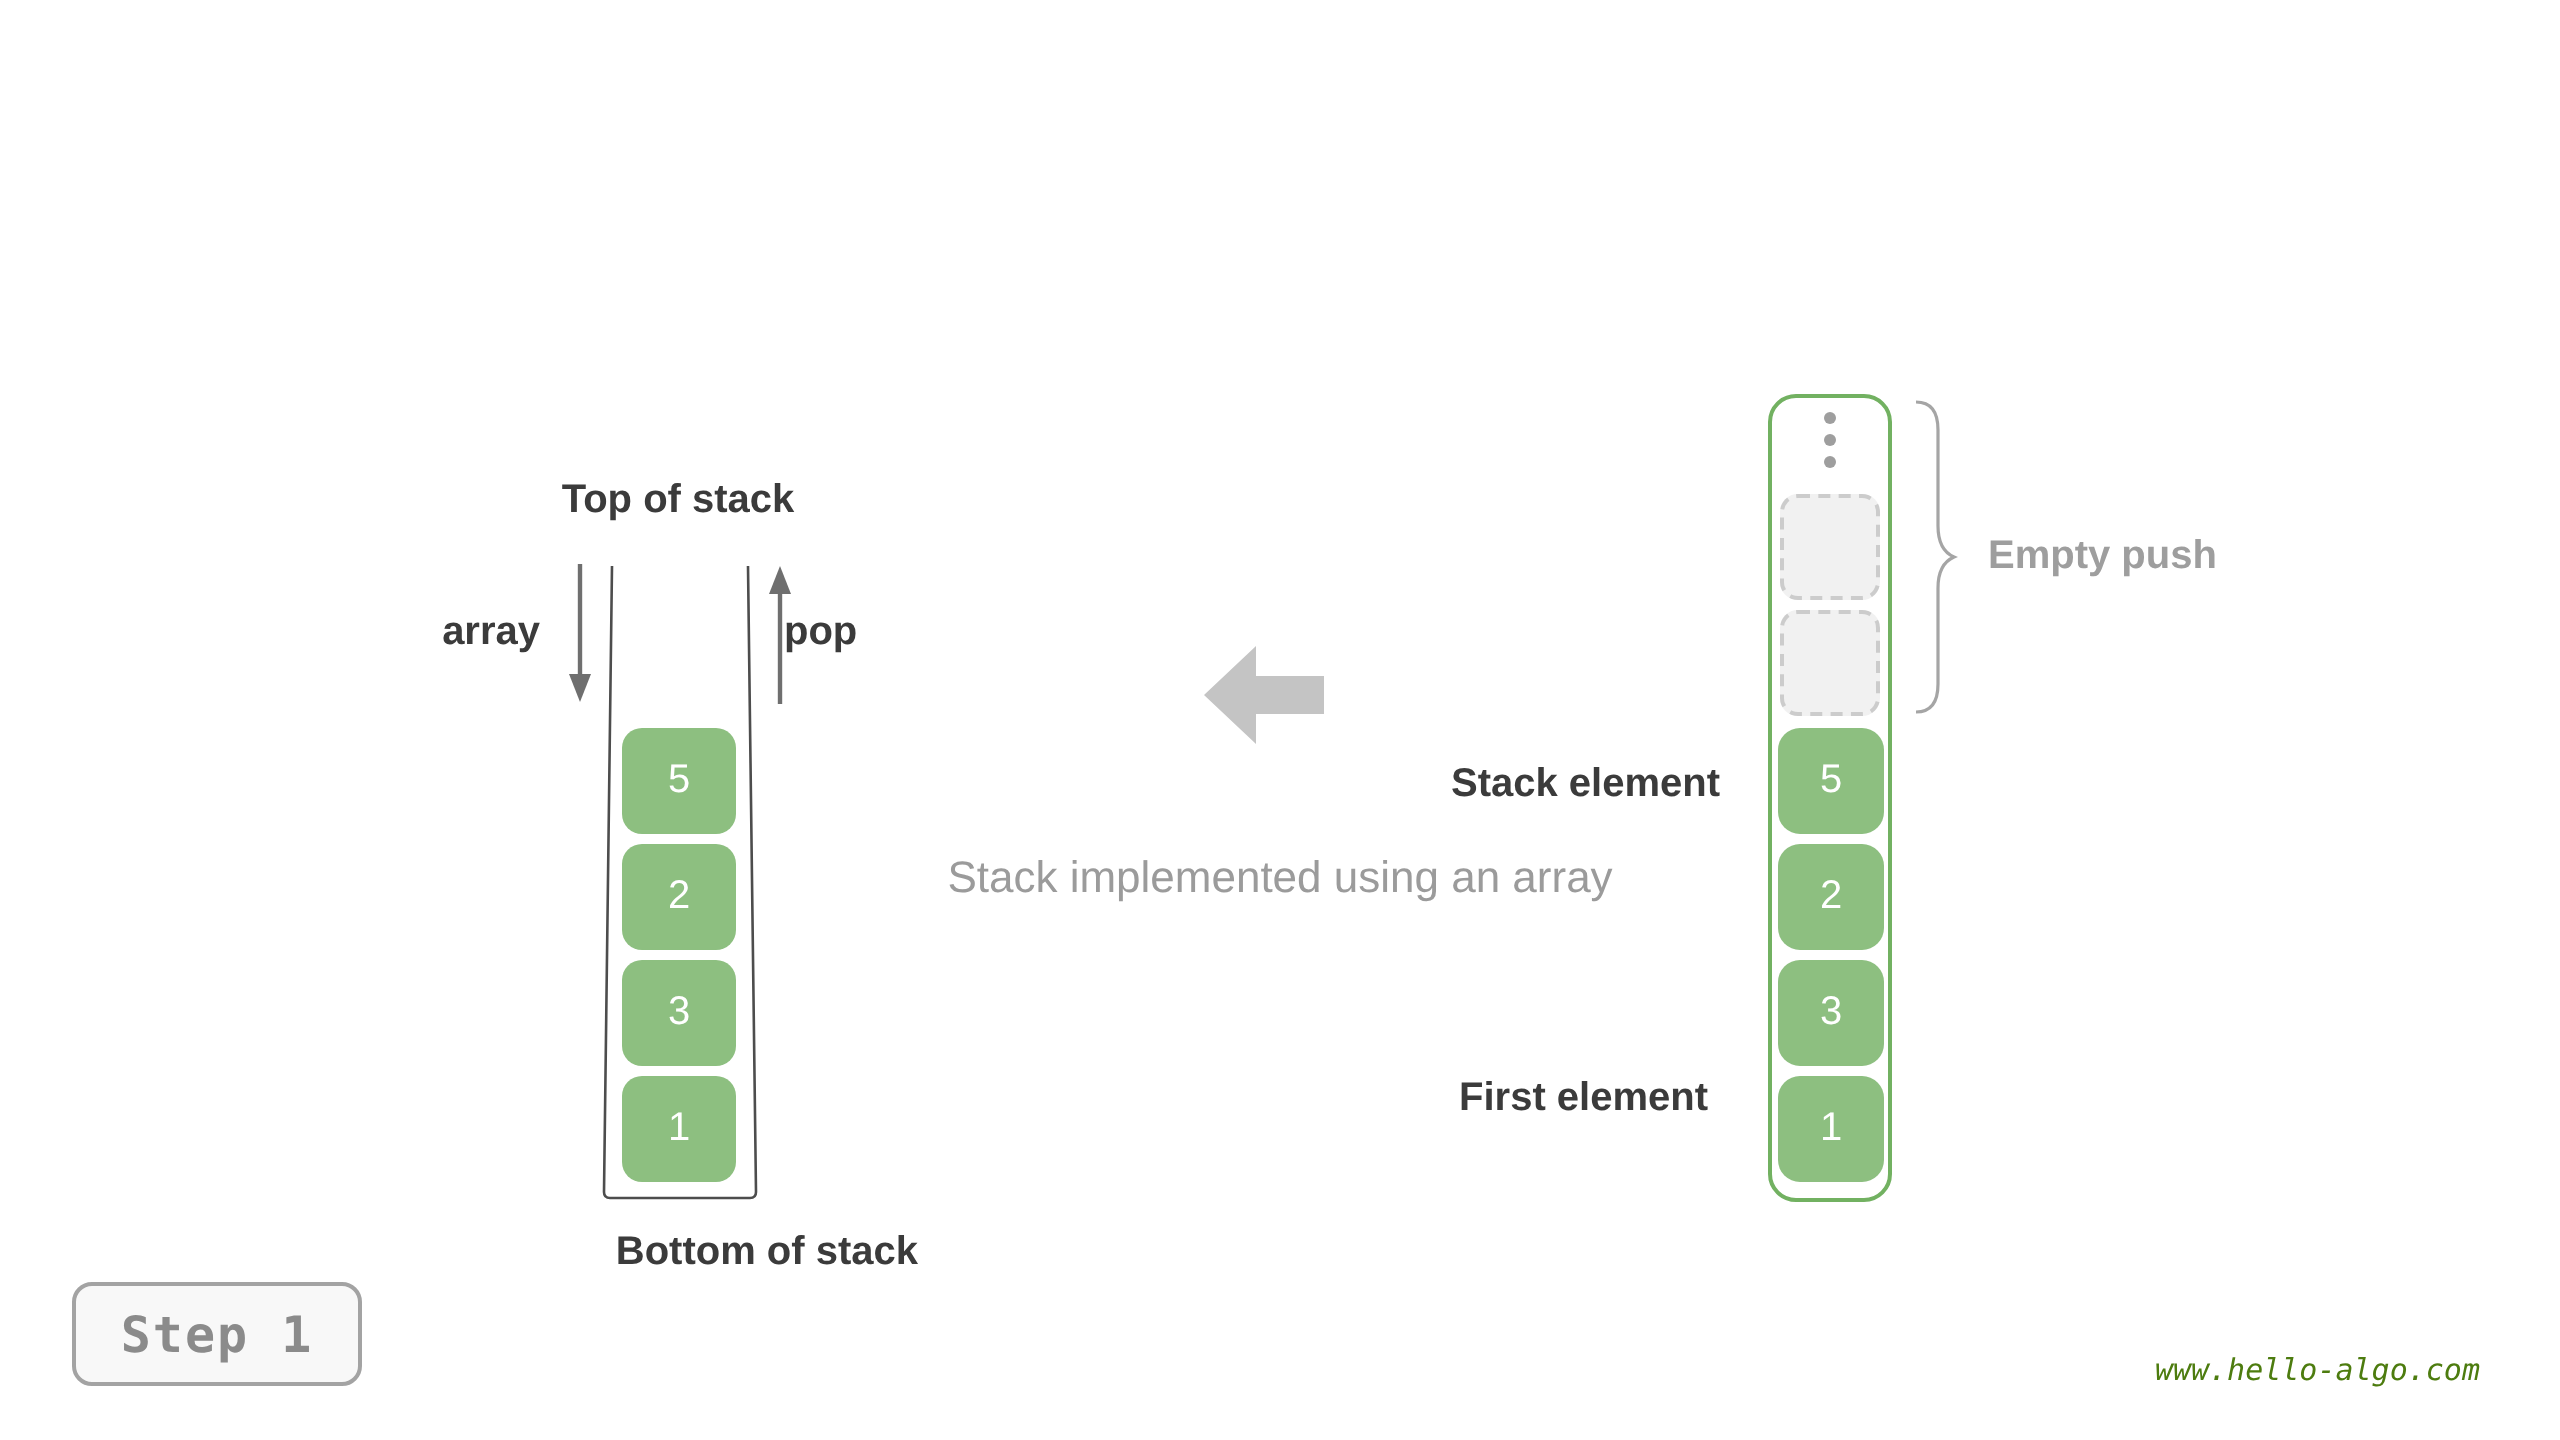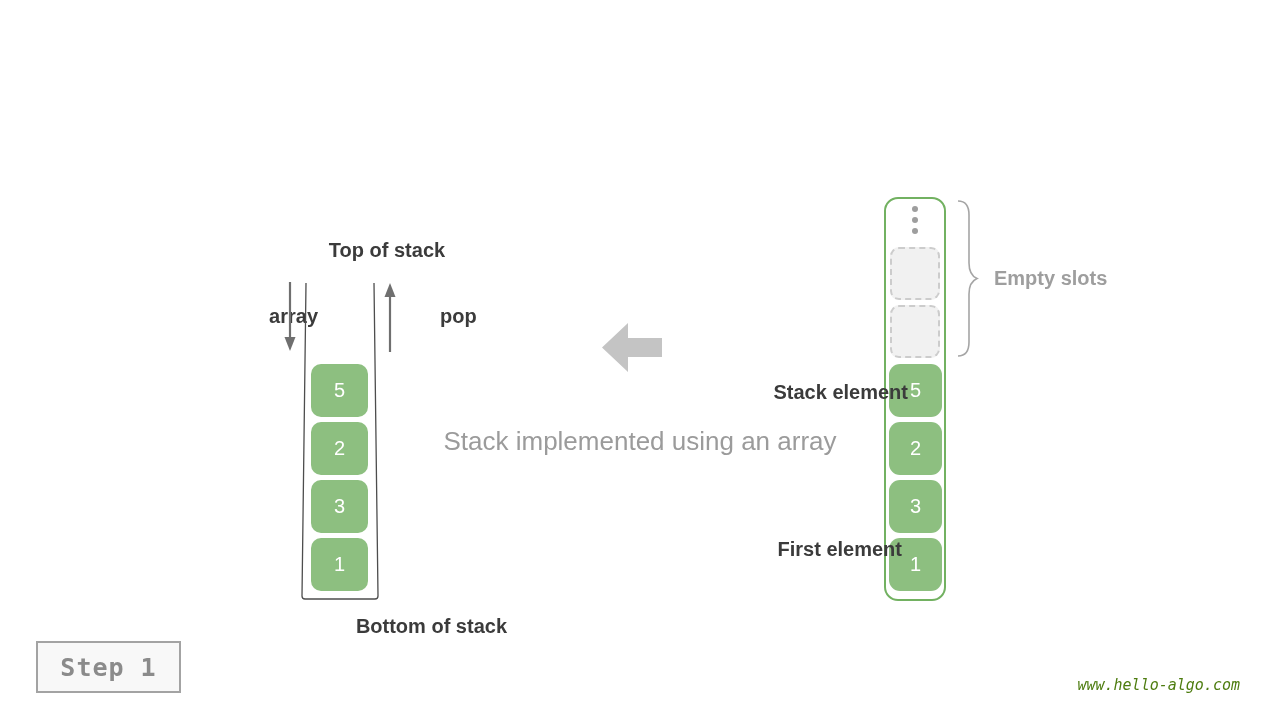--- a/index.html
+++ b/index.html
@@ -2,21 +2,21 @@
 <html><head>
 <meta charset="utf-8">
 <style>
   html,body{margin:0;padding:0;}
   body{
     width:1280px;height:720px;position:relative;overflow:hidden;
     background:#ffffff;
     font-family:"Liberation Sans", sans-serif;
   }
   .abs{position:absolute;}
-  .dark-label{color:#3b3b3b;font-weight:bold;font-size:20px;margin-left:48px;}
+  .dark-label{color:#3b3b3b;font-weight:bold;font-size:20px;}
   .gray-label{color:#9e9e9e;font-weight:bold;font-size:20px;}
   .center-text{text-align:center;}
   .right-text{text-align:right;}
 
   
   .cell{
     position:absolute;left:311px;width:57px;height:53px;
     background:#8dbf80;border-radius:10px;
     color:#ffffff;font-size:20px;font-weight:500;
     display:flex;align-items:center;justify-content:center;
@@ -36,25 +36,25 @@
   .array-frame{
     position:absolute;left:884px;top:197px;width:62px;height:404px;
     border:2px solid #72b161;border-radius:14px;box-sizing:border-box;
   }
   .dot{
     position:absolute;left:912px;width:6px;height:6px;border-radius:50%;
     background:#9e9e9e;
   }
   .caption{
     position:absolute;left:420px;top:426px;width:440px;text-align:center;
-    color:#9b9b9b;font-size:26px;
+    color:#9b9b9b;font-size:22px;
   }
   .step-badge{
     position:absolute;left:36px;top:641px;width:145px;height:52px;
-    background:#f8f8f8;border:2px solid #a3a3a3;border-radius:0;
+    background:#f8f8f8;border:2px solid #a3a3a3;border-radius:10px;
     box-sizing:border-box;
     display:flex;align-items:center;justify-content:center;
     font-family:"DejaVu Sans Mono","Liberation Mono",monospace;
     font-size:25px;font-weight:bold;color:#8b8b8b;letter-spacing:1px;
   }
   .watermark{
     position:absolute;right:40px;top:676px;
     font-family:"DejaVu Sans Mono","Liberation Mono",monospace;
     font-size:15px;color:#4d7c0f;font-style:italic;
   }
@@ -104,21 +104,21 @@
 
 <div class="acell" style="top:364px;">5</div>
 <div class="acell" style="top:422px;">2</div>
 <div class="acell" style="top:480px;">3</div>
 <div class="acell" style="top:538px;">1</div>
 
 <svg class="abs" style="left:956px;top:199px;" width="24" height="160" viewBox="0 0 24 160">
   <path d="M2,2 Q13,2 13,16 L13,64 Q13,76 21,79.5 Q13,83 13,95 L13,143 Q13,157 2,157" fill="none" stroke="#a5a5a5" stroke-width="1.6"></path>
 </svg>
 
-<div class="abs gray-label" style="left:994px;top:267px;">Empty slots</div>
+<div class="abs gray-label" style="left:994px;top:267px;">Empty push</div>
 
 <div class="abs dark-label right-text" style="left:620px;top:381px;width:240px;">Stack element</div>
 
 <div class="abs dark-label right-text" style="left:620px;top:538px;width:234px;">First element</div>
 
 <div class="step-badge">
   <span>Step 1</span>
 </div>
 
 <div class="watermark">www.hello-algo.com</div>

